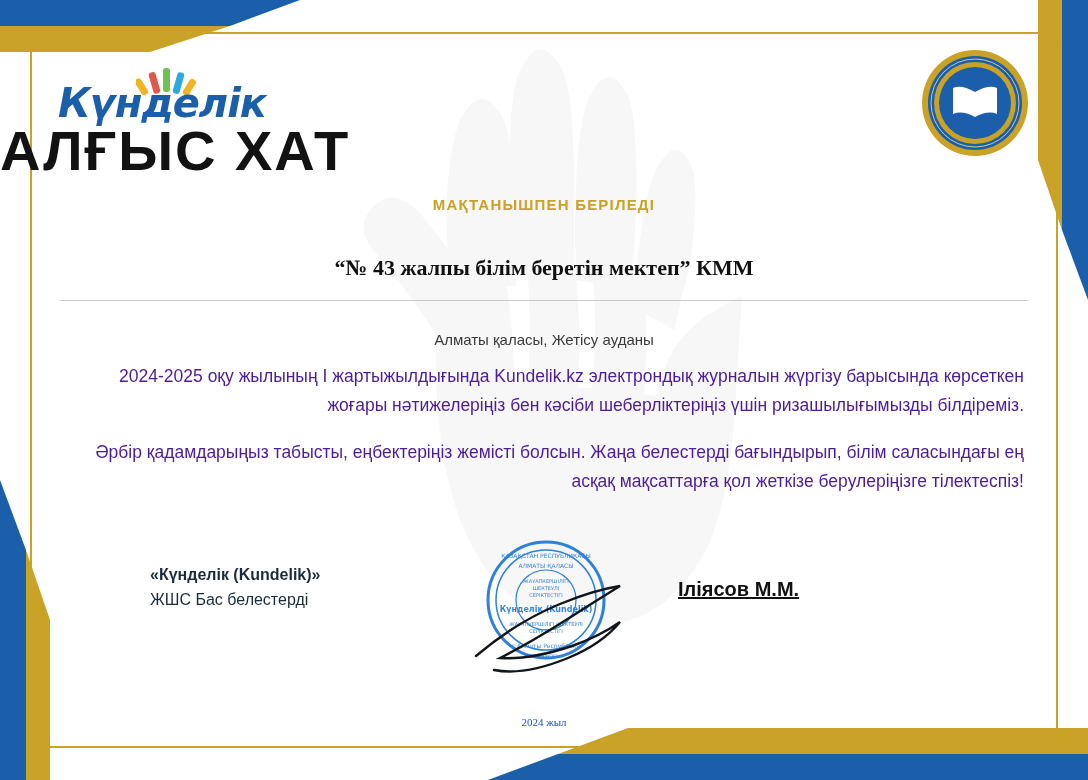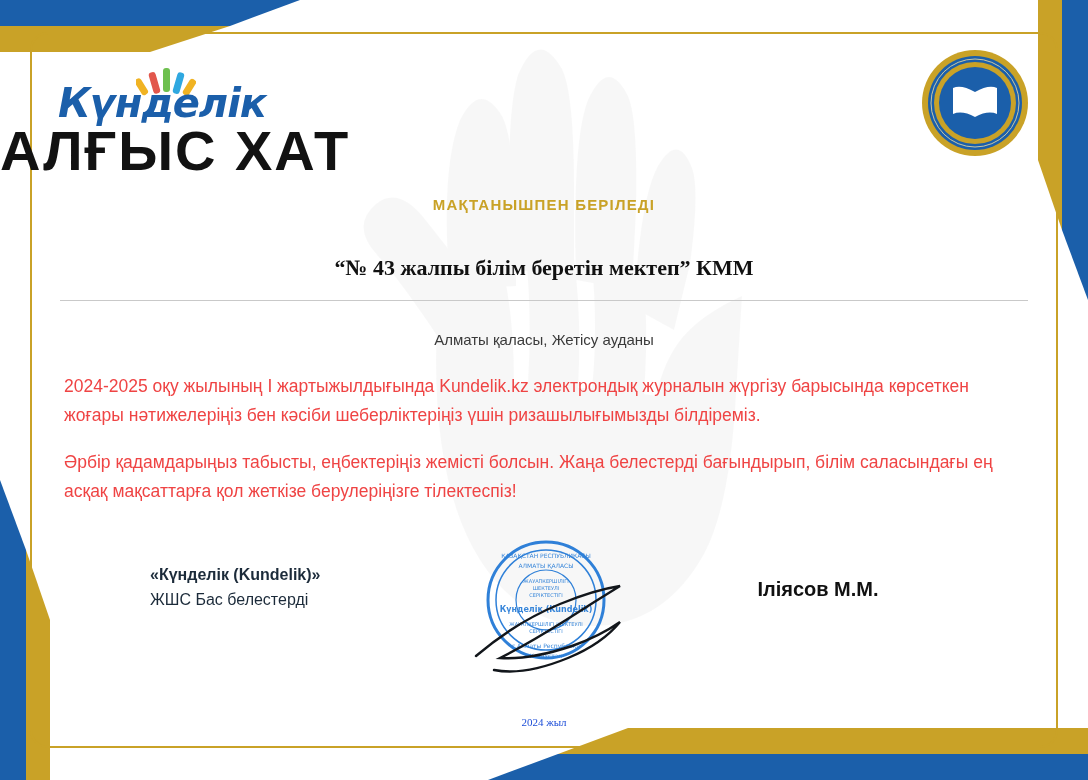--- a/index.html
+++ b/index.html
@@ -141,26 +141,25 @@
     font-family: "Liberation Sans", sans-serif;
     font-size: 15px;
     color: #3a3a3a;
     margin-top: 16px;
   }
 
   .body-para {
     position: absolute;
     left: 64px;
     width: 960px;
-    text-align: left;
+    text-align: right;
     font-family: "Liberation Sans", sans-serif;
     font-size: 17.5px;
     line-height: 29px;
-    color: #ef4444;
-    margin-top: 10px;
+    color: #4c1d95;
   }
   .body-para.p1 { top: 362px; }
   .body-para.p2 { top: 438px; }
 
   
   .sign-left {
     position: absolute;
     left: 150px;
     top: 562px;
     width: 300px;
@@ -168,25 +167,26 @@
     font-size: 16px;
     line-height: 25px;
     color: #1c2b3a;
   }
   .sign-left .org { font-weight: bold; }
   .sign-right {
     position: absolute;
     right: 130px;
     top: 578px;
     width: 280px;
-    text-align: center;
+    text-align: left;
     font-family: "Liberation Sans", sans-serif;
     font-size: 20px;
     font-weight: bold;
     color: #111111;
+    text-decoration: underline;
   }
 
   .stamp {
     position: absolute;
     left: 468px;
     top: 528px;
     width: 170px;
     height: 150px;
   }
 

